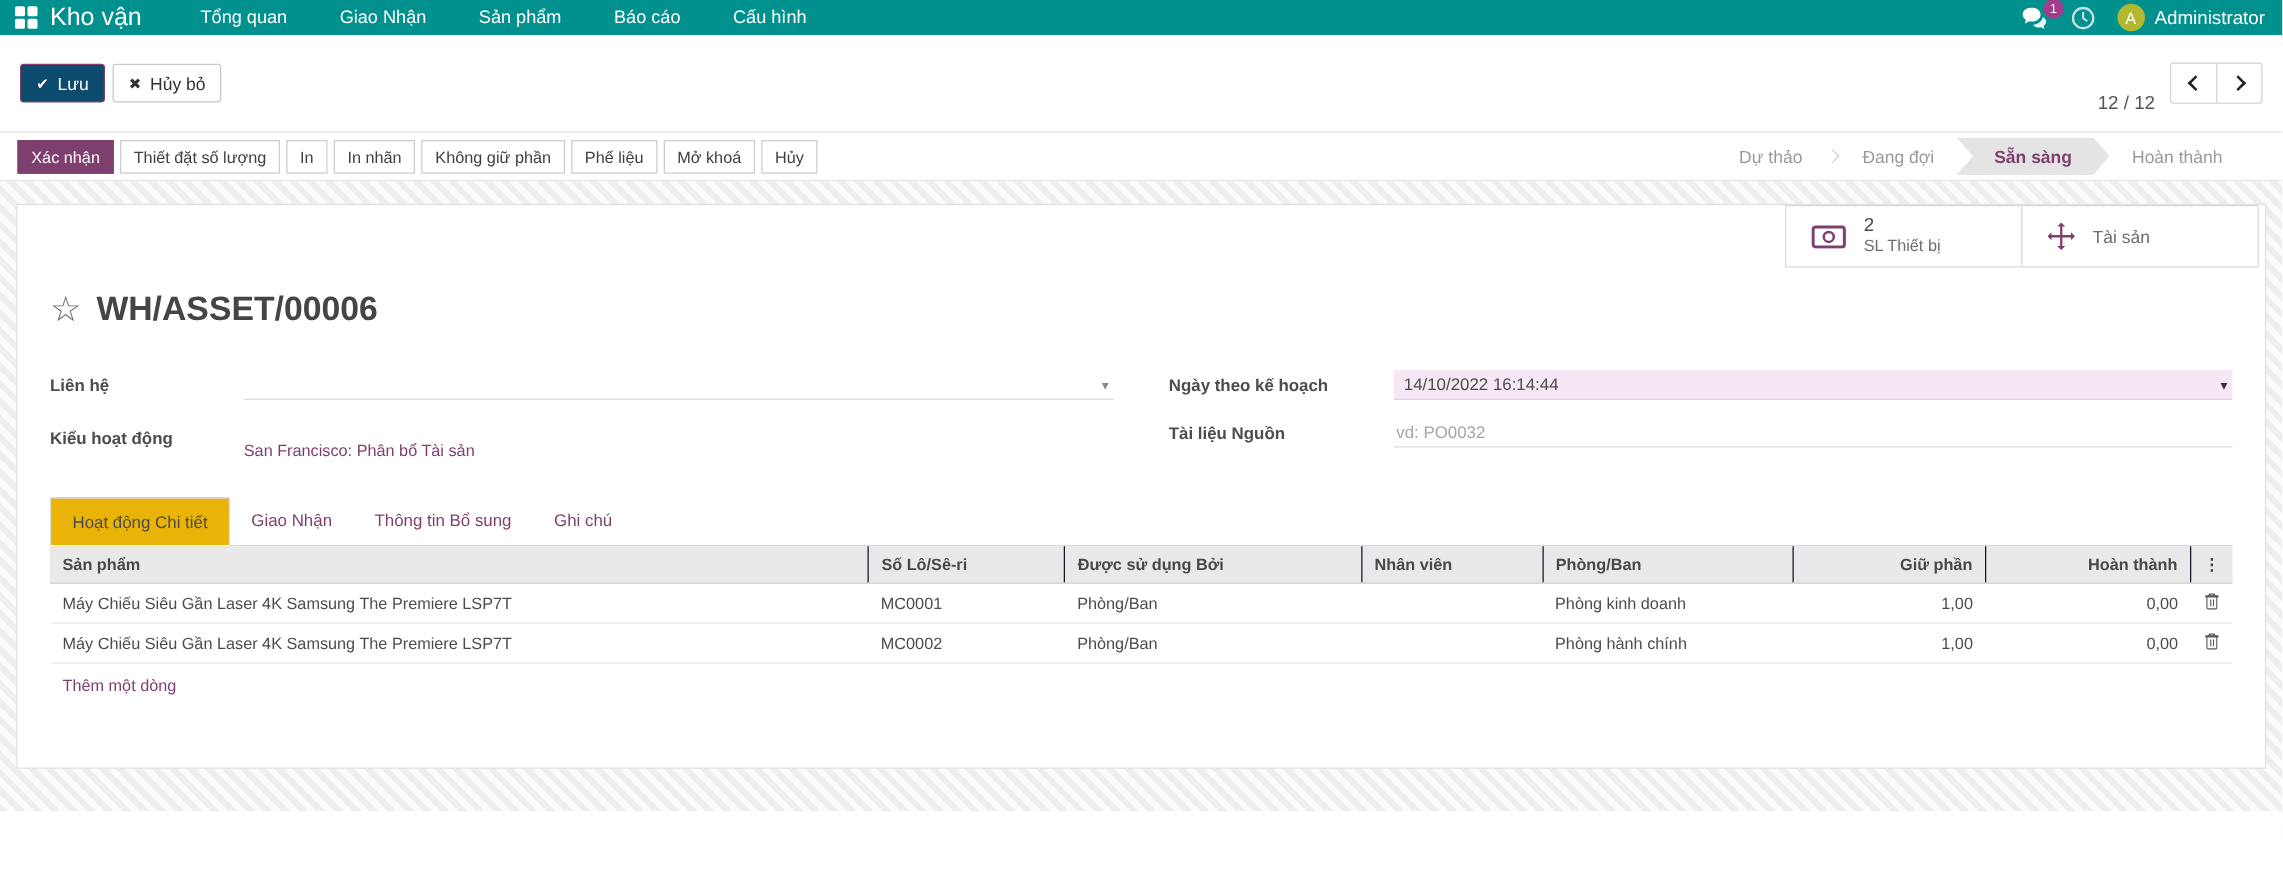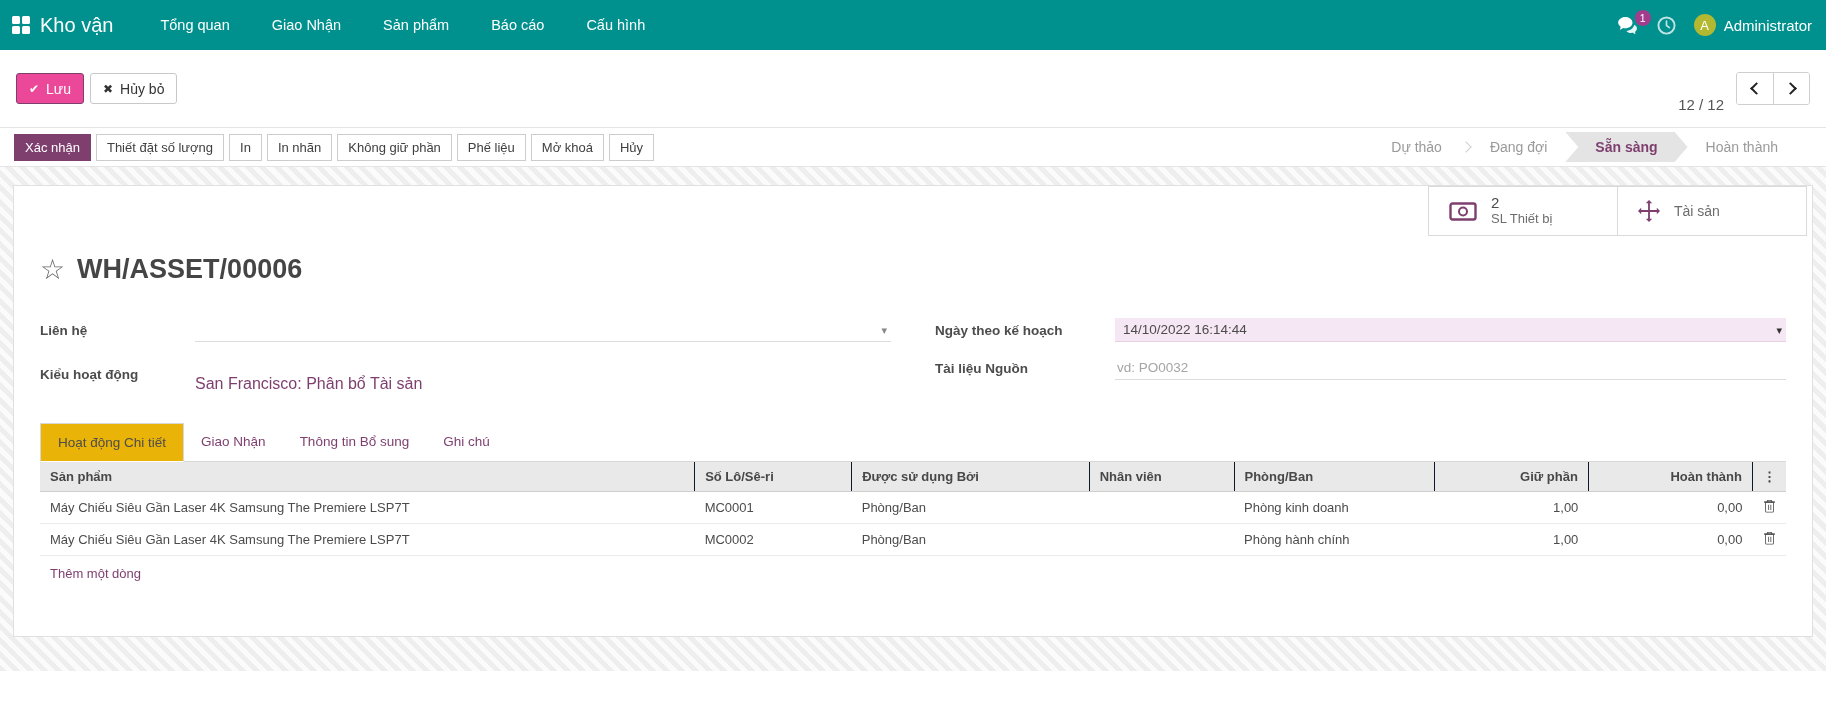--- a/index.html
+++ b/index.html
@@ -1,20 +1,20 @@
 <!DOCTYPE html>
 <html><head>
 <meta charset="utf-8">
 <style>
   * { margin:0; padding:0; box-sizing:border-box; }
   html,body { width:1826px; height:704px; overflow:hidden;
     font-family:"Liberation Sans", sans-serif; background:#fff; color:#4c4c4c; }
 
   
-  .navbar { height:50px; background:#00918E; display:flex; align-items:center;
+  .navbar { height:28px; background:#00918E; display:flex; align-items:center;
     padding:0 14px 0 10px; color:#fff; }
   .apps-icon { width:18px; height:18px; display:grid; grid-template-columns:8px 8px;
     grid-template-rows:8px 8px; gap:2px; margin:0 10px 0 2px; cursor:pointer; }
   .apps-icon i { background:#fff; border-radius:1.5px; }
   .brand { font-size:20px; font-weight:400; margin-right:26px; cursor:pointer; }
   .nav-menu { display:flex; align-items:center; height:100%; }
   .nav-menu .item { font-size:14.5px; padding:0 21px; height:100%; display:flex;
     align-items:center; cursor:pointer; }
   .nav-right { margin-left:auto; display:flex; align-items:center; gap:18px; }
   .icon-btn { position:relative; cursor:pointer; display:flex; align-items:center; }
@@ -30,21 +30,21 @@
   .control-panel { background:#fff; padding:14px 16px 14px 16px; }
   .breadcrumb { font-size:18px; margin-bottom:12px; }
   .breadcrumb .parent { color:#6E3F64; cursor:pointer; }
   .breadcrumb .sep { color:#9a9a9a; margin:0 7px; }
   .breadcrumb .current { color:#ababab; }
   .cp-row { display:flex; align-items:center; justify-content:space-between; }
   .cp-buttons { display:flex; gap:6px; }
   .btn { font-size:14px; padding:5px 12px; border:1px solid #c9c9c9; border-radius:3px;
     background:#fff; color:#333; cursor:pointer; display:inline-flex; align-items:center;
     gap:7px; line-height:18px; }
-  .btn.primary { background:#ec4899; border-color:#7E3F6F; color:#fff; }
+  .btn.primary { background:#0c4a6e; border-color:#7E3F6F; color:#fff; }
   .glyph-check::before { content:"✔"; font-size:12px; }
   .glyph-x::before { content:"✖"; font-size:12px; color:#333; }
   .pager { display:flex; align-items:center; gap:12px; }
   .pager-count { font-size:15px; color:#555;margin-top:32px; }
   .pager-nav { display:flex; border:1px solid #cfcfcf; border-radius:3px; overflow:hidden; }
   .pager-btn { width:36px; height:31px; background:#fff; display:flex; align-items:center;
     justify-content:center; cursor:pointer; }
   .pager-btn + .pager-btn { border-left:1px solid #cfcfcf; }
   .chev { width:9px; height:9px; border-top:2.5px solid #222; border-right:2.5px solid #222;
     display:inline-block; }
@@ -92,21 +92,21 @@
   .fgroup.right .flabel { flex:0 0 180px; }
   .fvalue { flex:1; position:relative; display:flex; align-items:center; }
   .o-input { width:100%; border:none; border-bottom:1px solid #dcdcdc; font-size:13.5px;
     color:#4c4c4c; padding:4px 18px 4px 2px; outline:none; background:transparent;
     font-family:"Liberation Sans", sans-serif; }
   .o-input::placeholder { color:#a5a5a5; }
   .o-input.date { background:#F6E7F4; border-bottom:1px solid #e8cfe2; padding-left:8px; }
   .caret { position:absolute; right:4px; color:#888; font-size:11px; pointer-events:none; }
   .caret::before { content:"▾"; }
   .caret.dark { color:#333; }
-  .flink { font-size:16px; color:#7E3F6F; cursor:pointer;margin-top:20px; }
+  .flink { font-size:13px; color:#7E3F6F; cursor:pointer;margin-top:20px; }
 
   
   .tabs { display:flex; margin-top:30px; border-bottom:1px solid #d8d8d8; }
   .tab { font-size:13.5px; color:#7E3F6F; padding:11px 17px; cursor:pointer;
     margin-bottom:-1px; }
   .tab.active { color:#4c4c4c; background:#eab308; border:1px solid #d8d8d8;
     border-bottom:1px solid #fff; }
 
   
   table.lines { width:100%; border-collapse:collapse; font-size:13px; }

